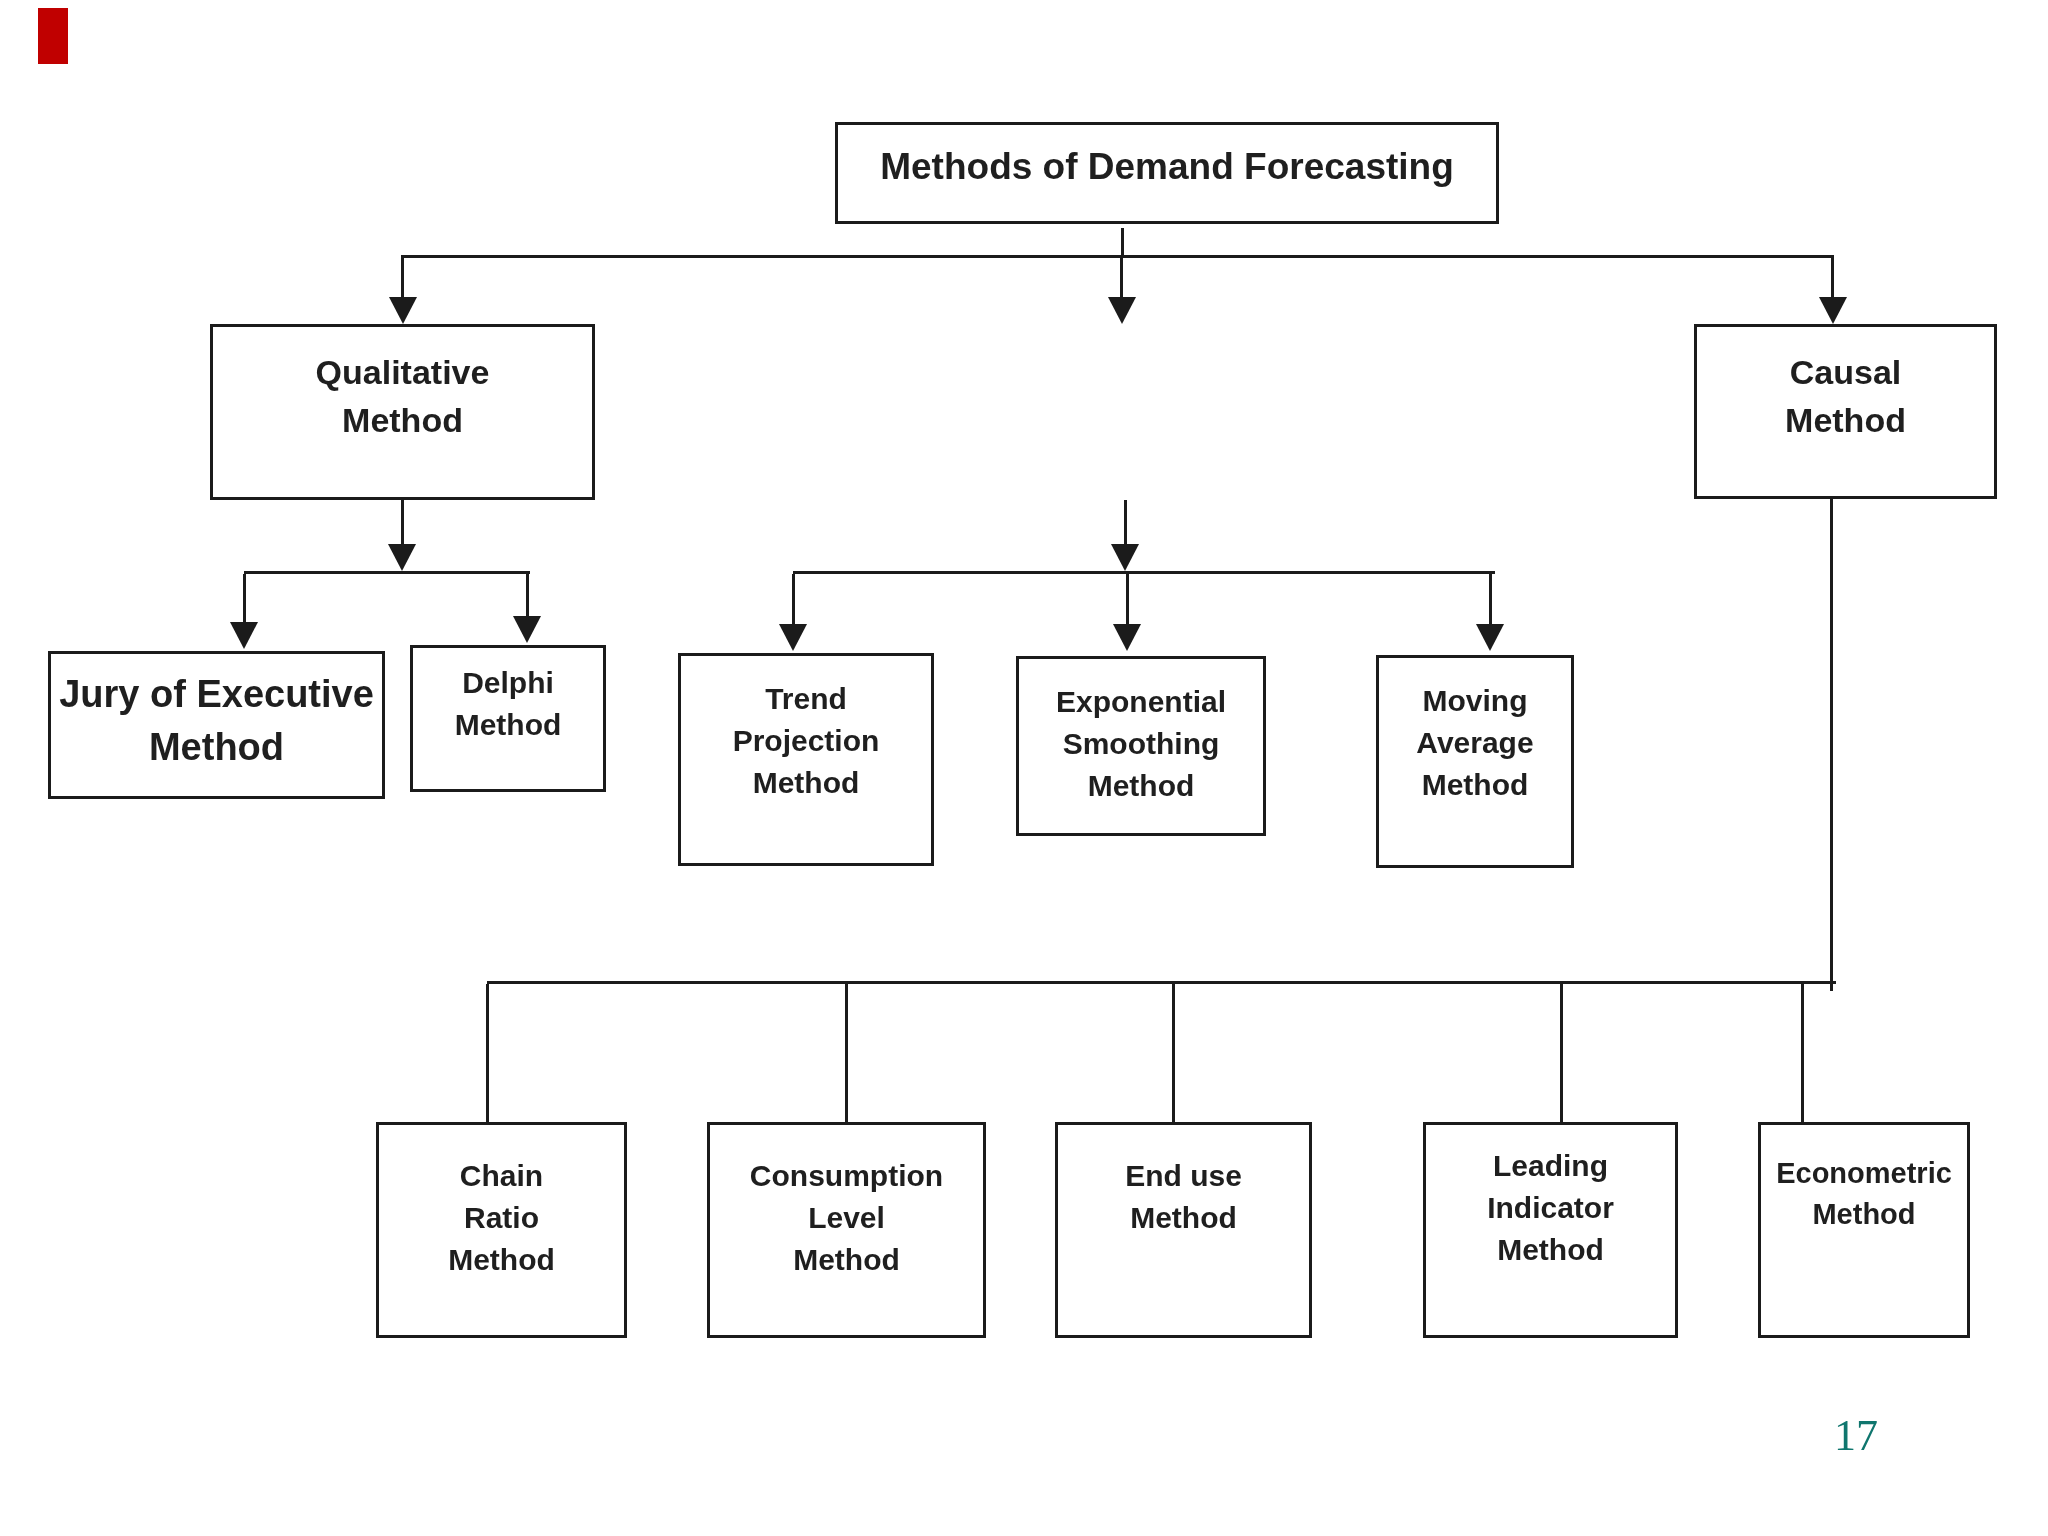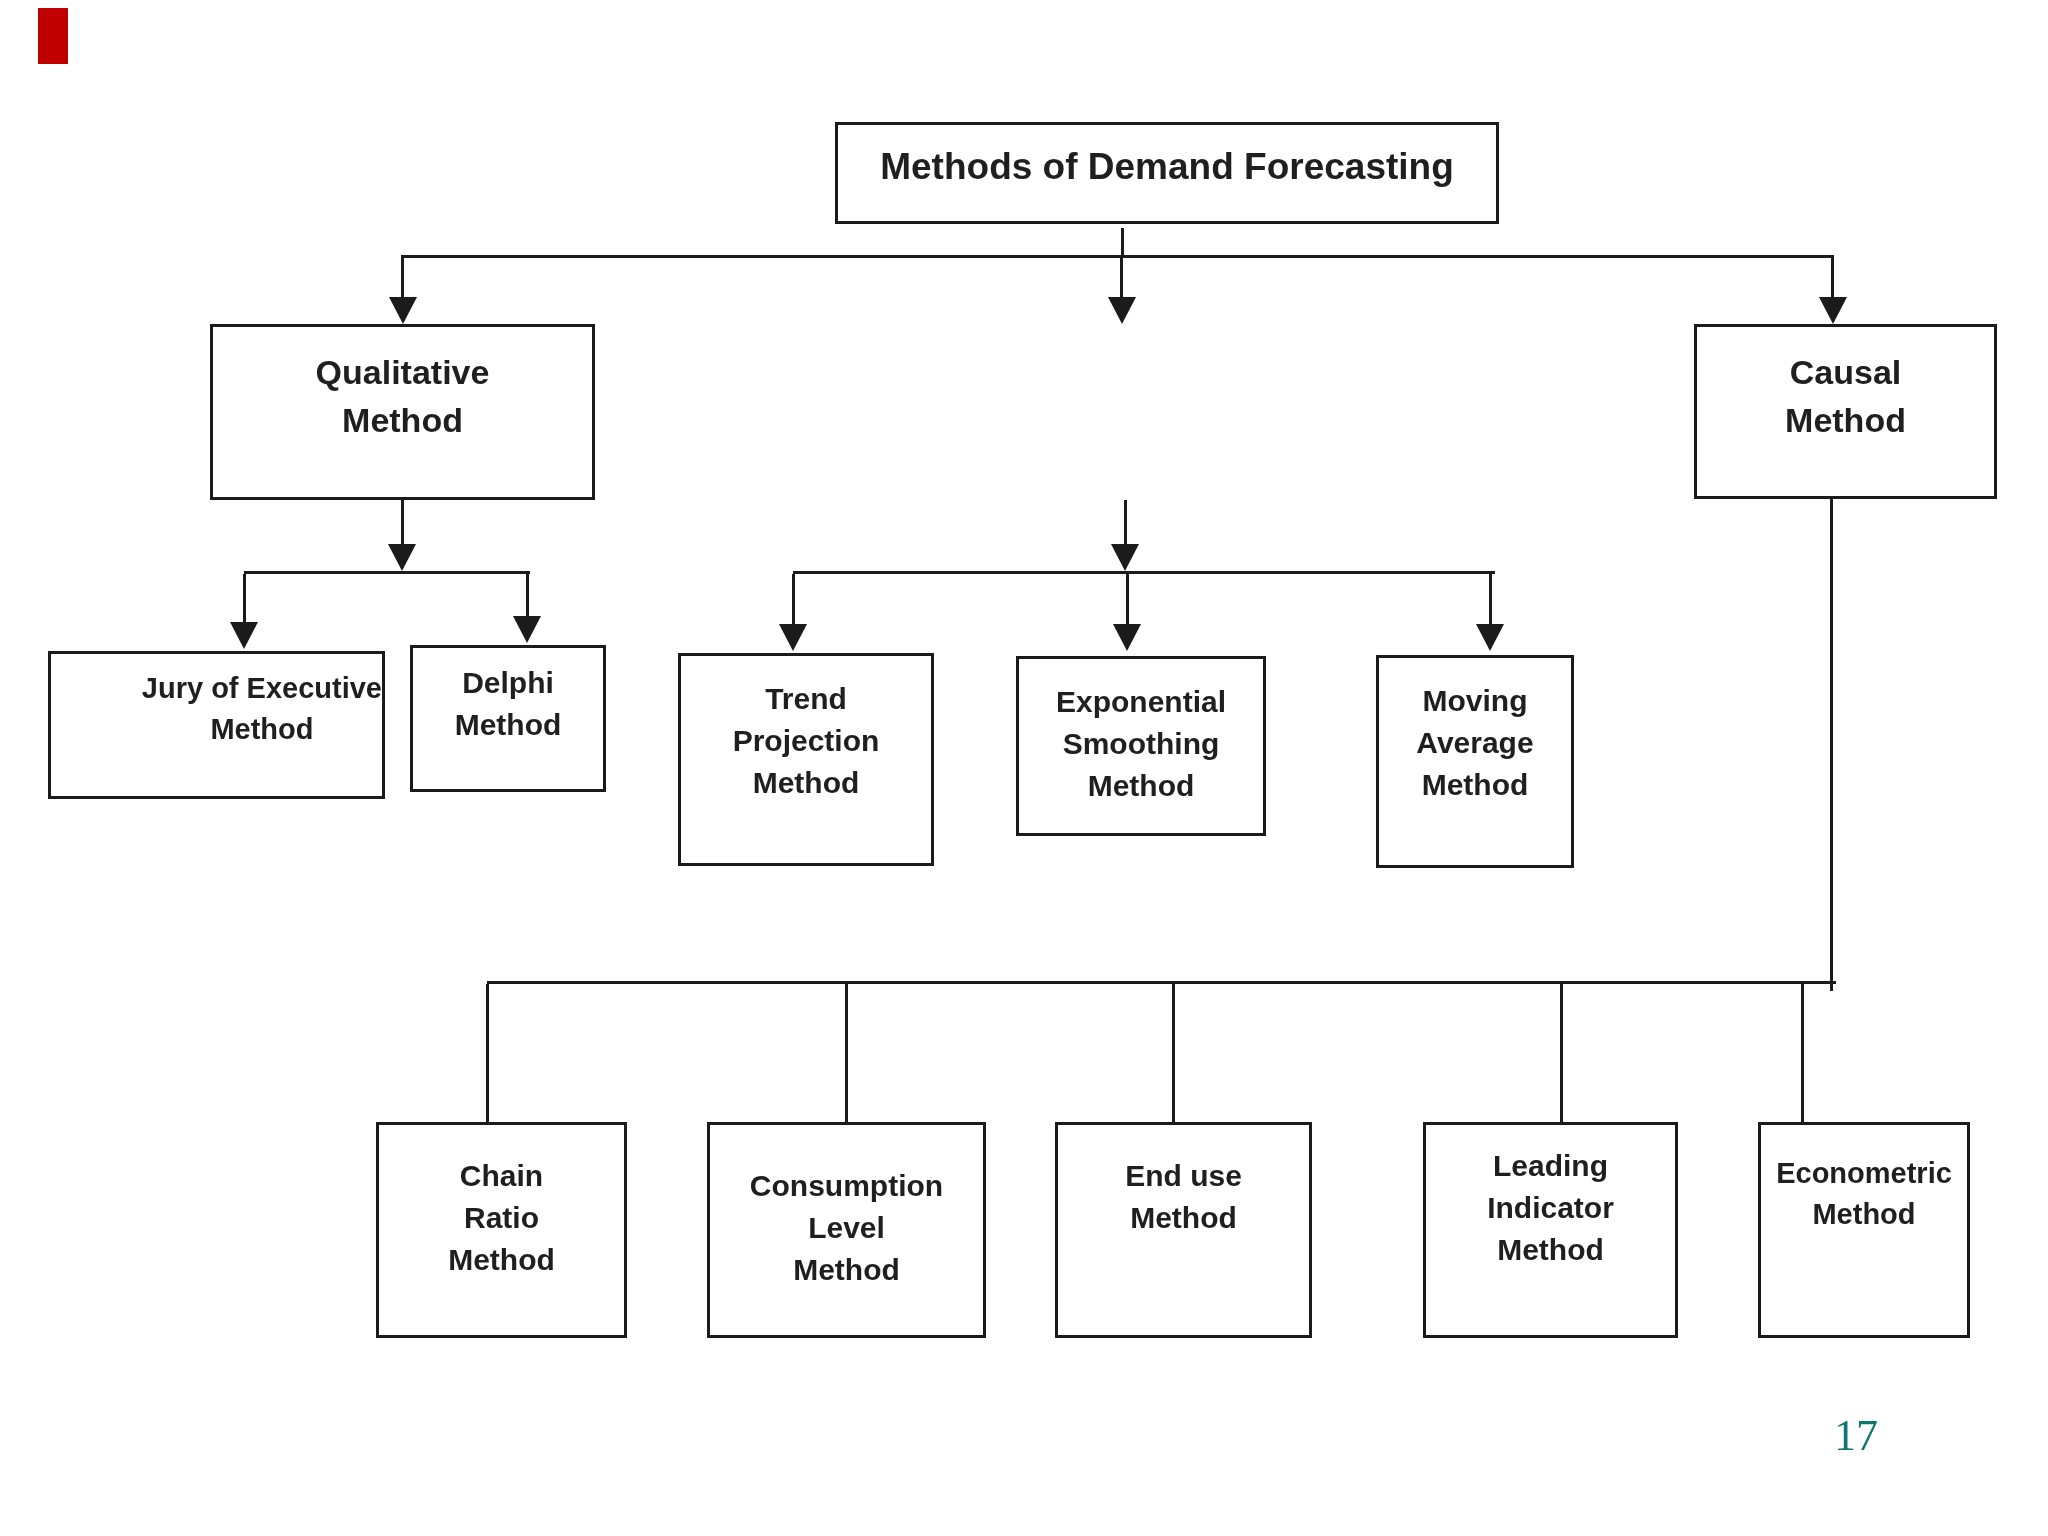--- a/index.html
+++ b/index.html
@@ -107,21 +107,21 @@
     <span>Qualitative
 Method</span>
   </div>
 
 
   <div class="node" style="left:1694px; top:324px; width:303px; height:175px; font-size:34px; padding-top:22px;">
     <span>Causal
 Method</span>
   </div>
 
-  <div class="node" style="left:48px; top:651px; width:337px; height:148px; font-size:29px; padding-top:14px;justify-content:flex-end;">
+  <div class="node" style="left:48px; top:651px; width:337px; height:148px; font-size:38px; padding-top:14px;">
     <span>Jury of Executive
 Method</span>
   </div>
 
   <div class="node" style="left:410px; top:645px; width:196px; height:147px; font-size:30px; padding-top:14px;">
     <span>Delphi
 Method</span>
   </div>
 
   <div class="node" style="left:678px; top:653px; width:256px; height:213px; font-size:30px; padding-top:22px;">
@@ -141,21 +141,21 @@
 Average
 Method</span>
   </div>
 
   <div class="node" style="left:376px; top:1122px; width:251px; height:216px; font-size:30px; padding-top:30px;">
     <span>Chain
 Ratio
 Method</span>
   </div>
 
-  <div class="node" style="left:707px; top:1122px; width:279px; height:216px; font-size:30px; padding-top:40px;">
+  <div class="node" style="left:707px; top:1122px; width:279px; height:216px; font-size:30px; padding-top:30px;">
     <span>Consumption
 Level
 Method</span>
   </div>
 
   <div class="node" style="left:1055px; top:1122px; width:257px; height:216px; font-size:30px; padding-top:30px;">
     <span>End use
 Method</span>
   </div>
 

